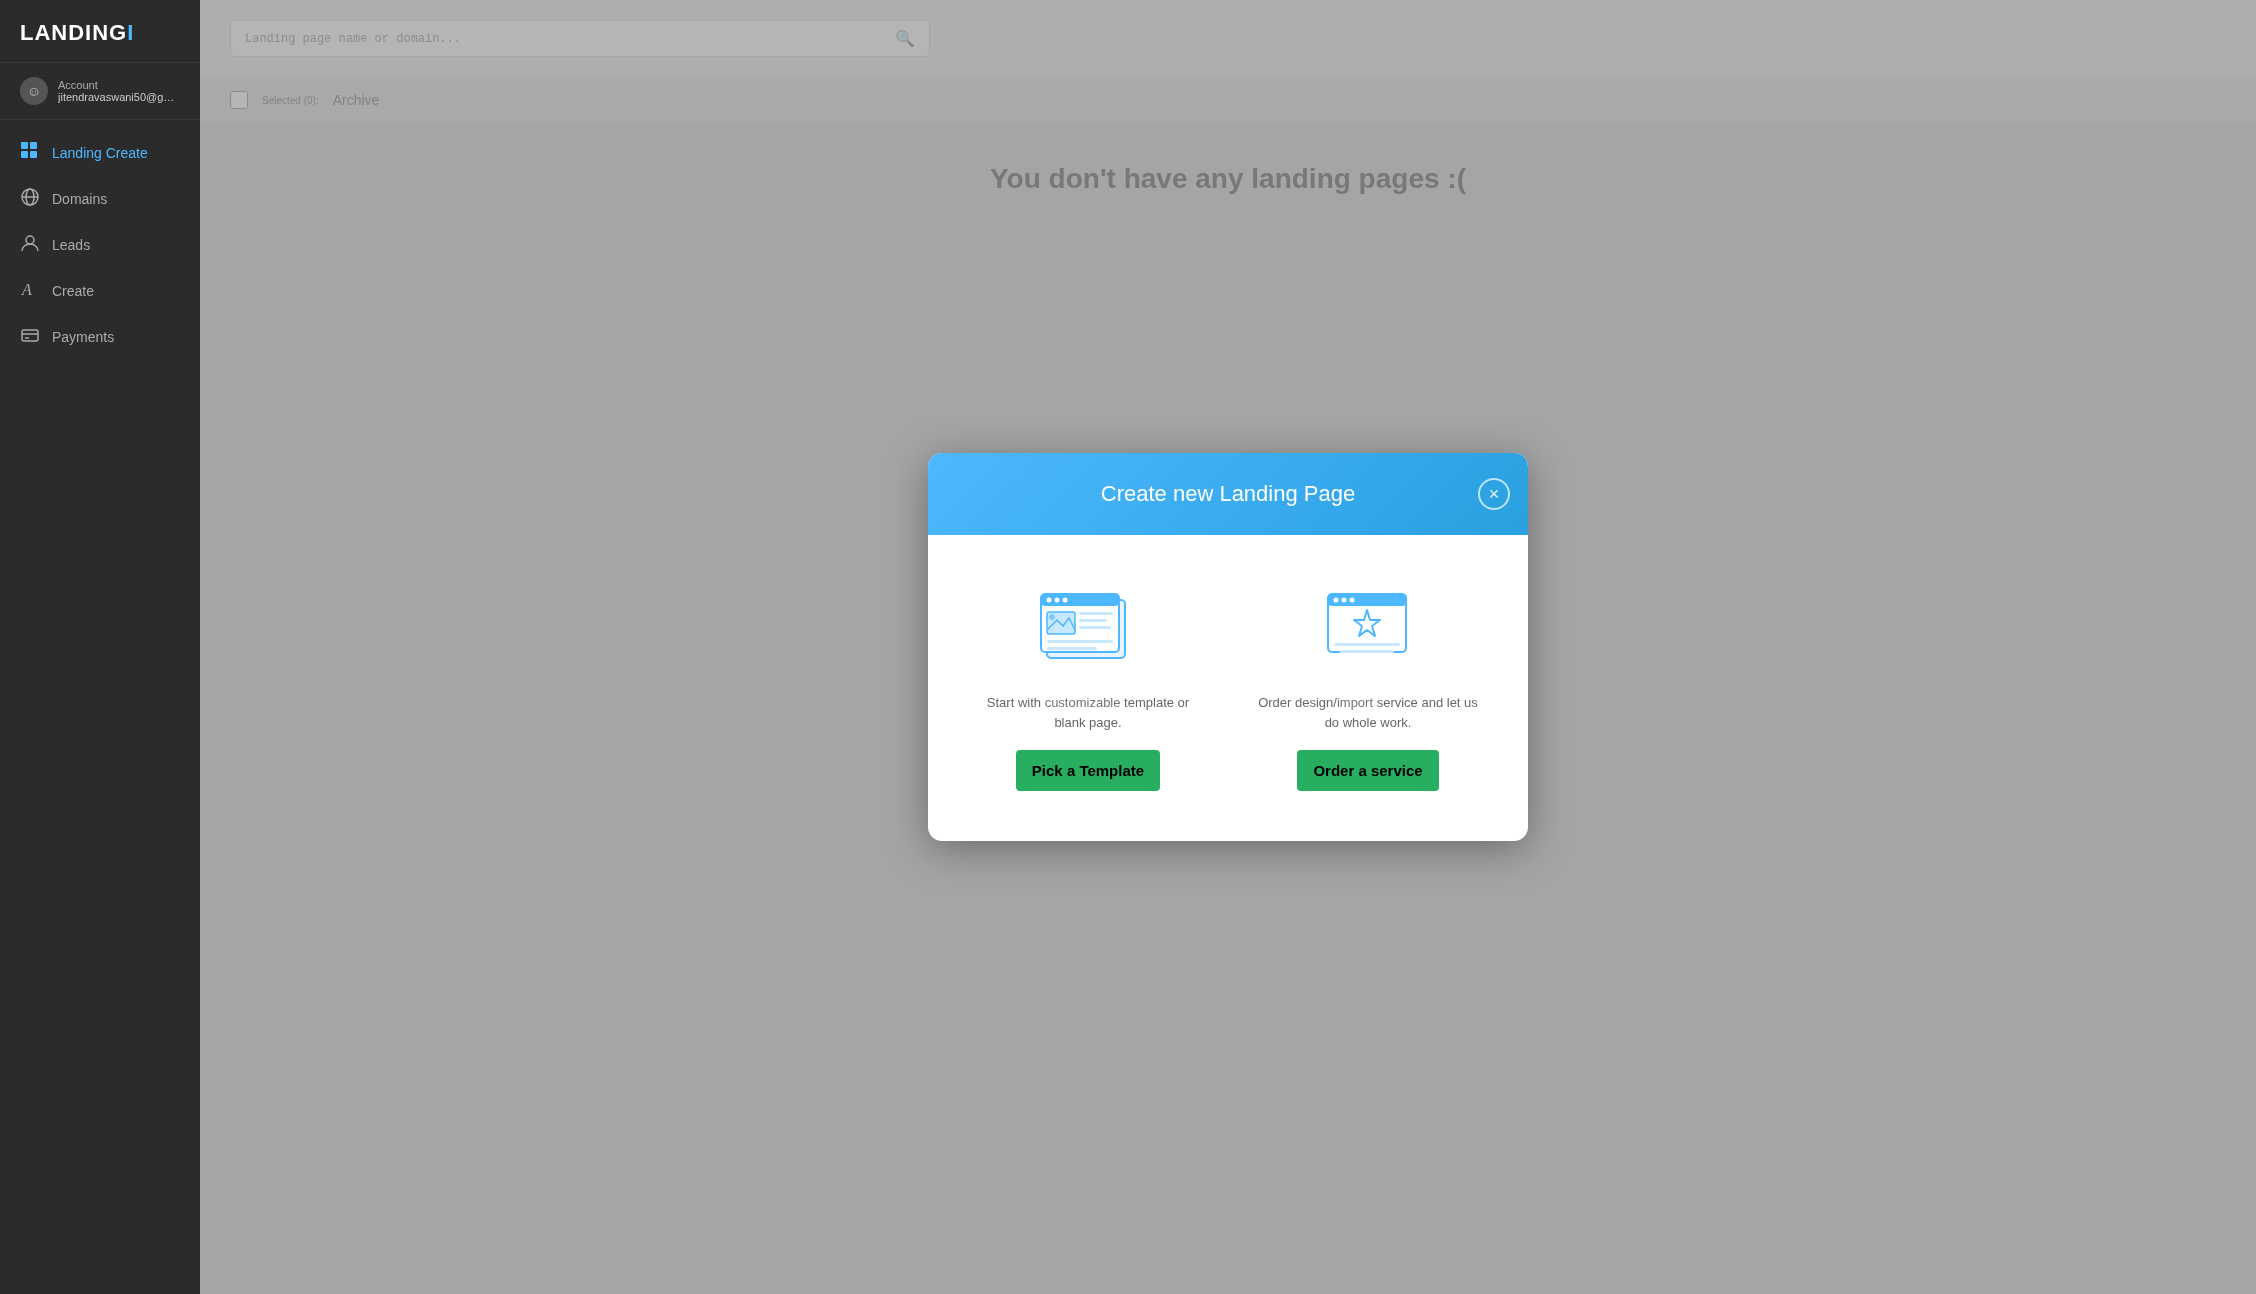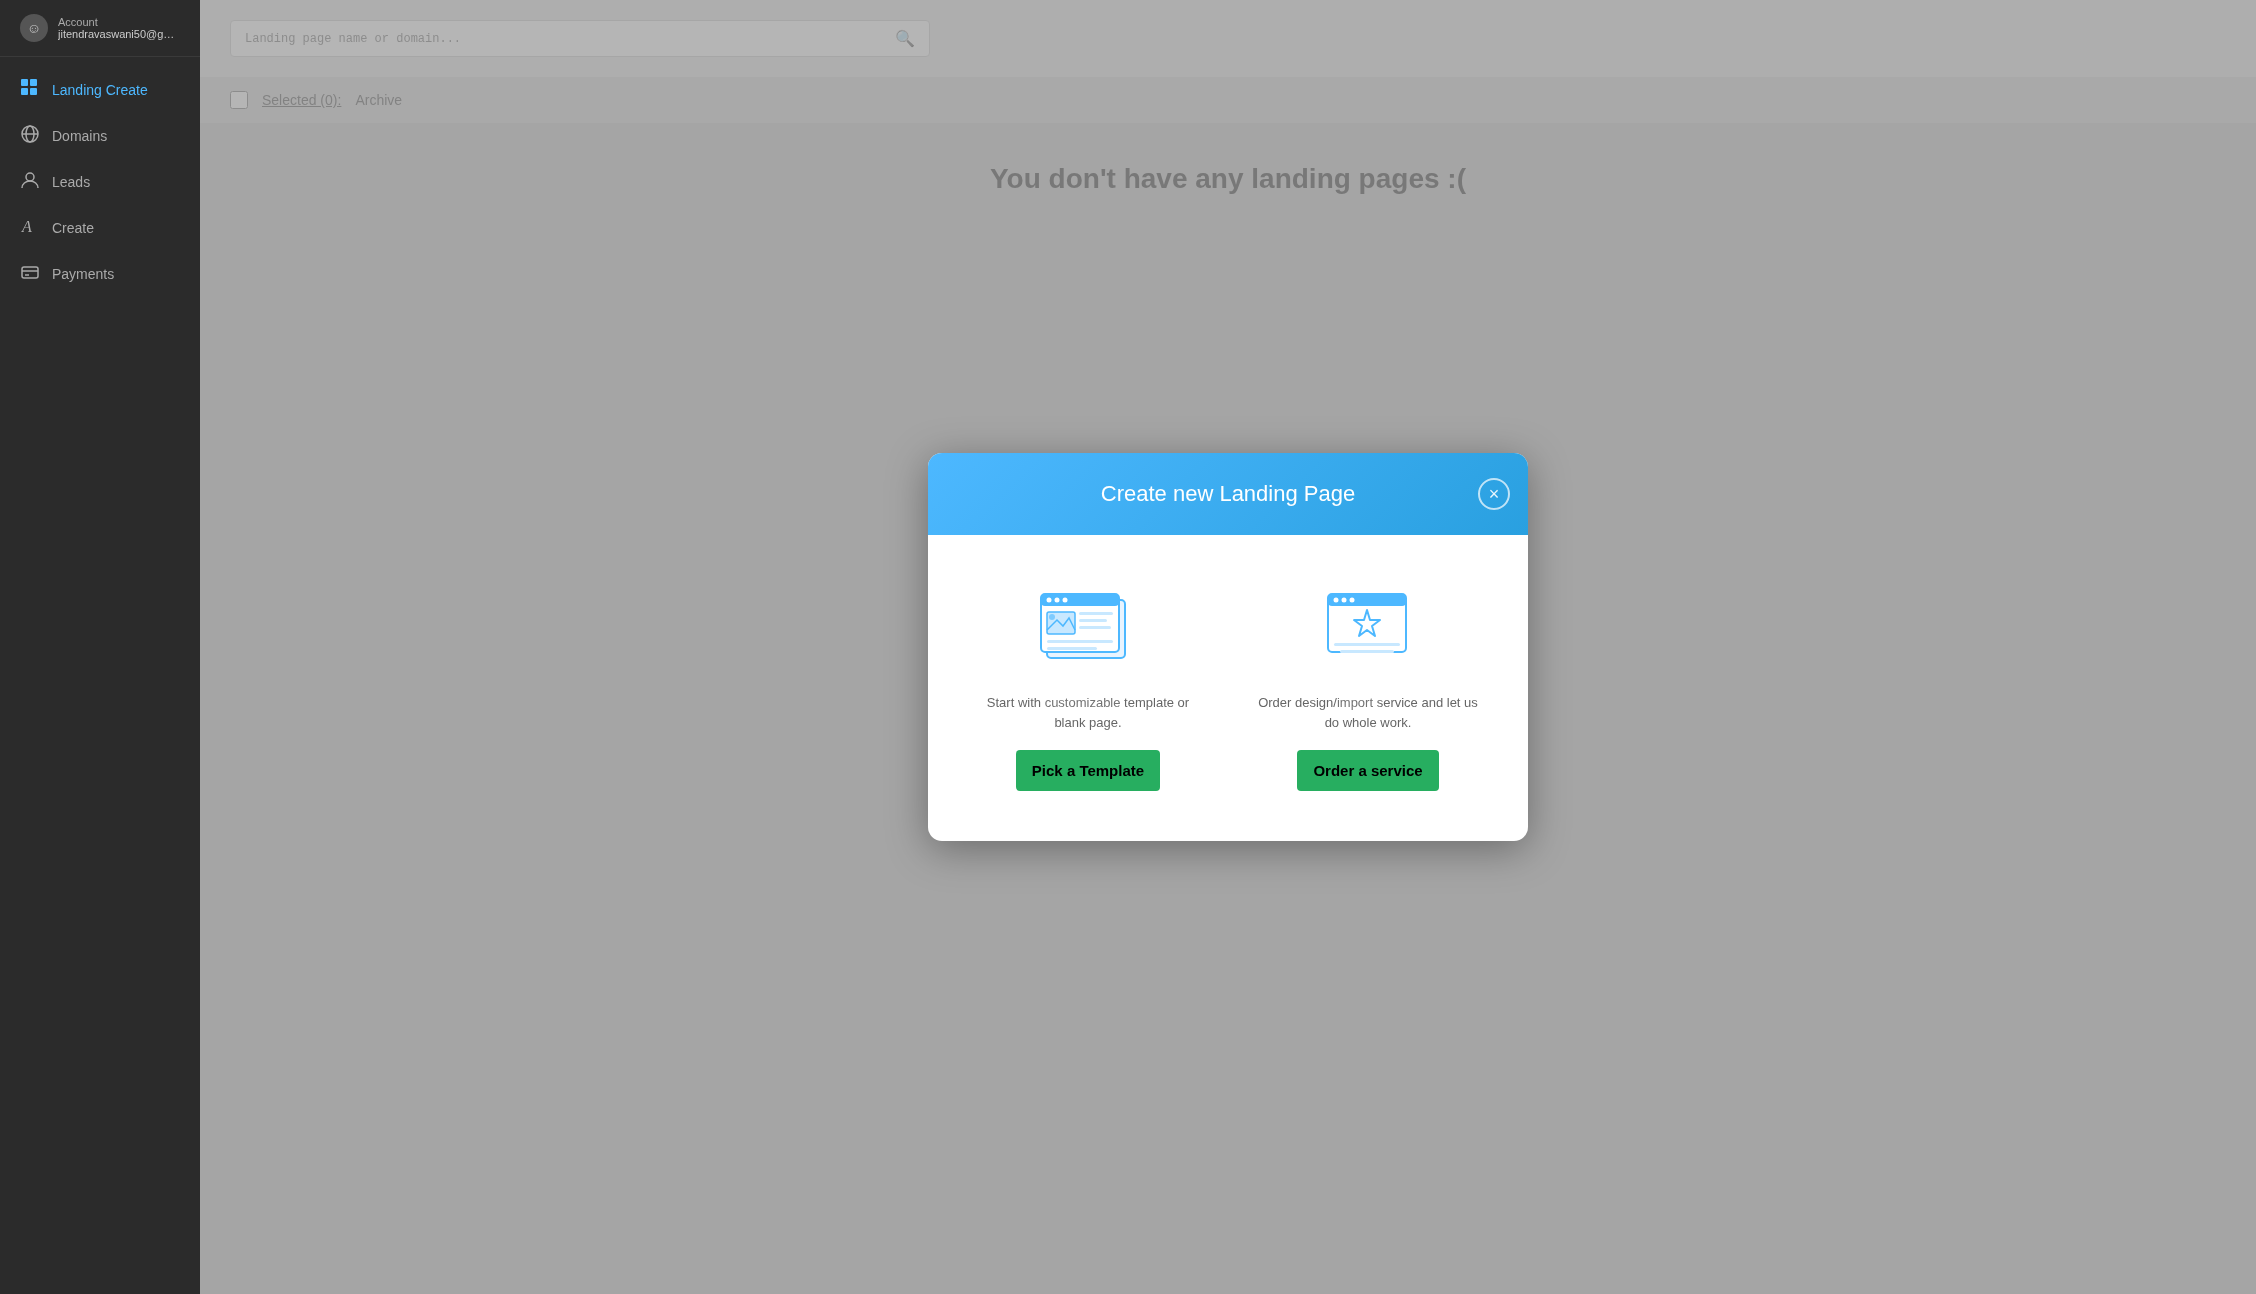--- a/index.html
+++ b/index.html
@@ -85,21 +85,21 @@
     .search-btn {
       background: none; border: none; cursor: pointer;
       color: #555; font-size: 16px;
     }
     .main-toolbar {
       padding: 14px 30px;
       display: flex; align-items: center; gap: 14px;
       background: #d8d8d8;
     }
     .checkbox-select { width: 18px; height: 18px; border: 2px solid #888; background: #eee; cursor: pointer; }
-    .toolbar-text { color: #555; font-size: 14px; text-decoration: underline; }
+    .toolbar-text { color: #555; font-size: 10px; }
     .toolbar-link { color: #555; font-size: 14px; font-weight: 500; cursor: pointer; }
     .empty-state {
       flex: 1;
       display: flex; align-items: flex-start; justify-content: center;
       padding-top: 40px;
     }
     .empty-title {
       font-size: 28px; font-weight: 700; color: #333;
     }
 
@@ -173,20 +173,23 @@
       white-space: nowrap;
     }
 
     
     .template-svg, .service-svg { color: #4db8ff; }
   </style>
 </head>
 <body>
 
 <div class="sidebar">
+  <div class="sidebar-logo">
+    <div class="logo-text">LANDING<span>I</span></div>
+  </div>
   <div class="sidebar-account">
     <div class="account-icon">☺</div>
     <div class="account-info">
       <div class="account-label">Account</div>
       <div class="account-email">jitendravaswani50@gm...</div>
     </div>
   </div>
   <nav class="sidebar-nav">
     <div class="nav-item active">
       <span class="nav-icon">

